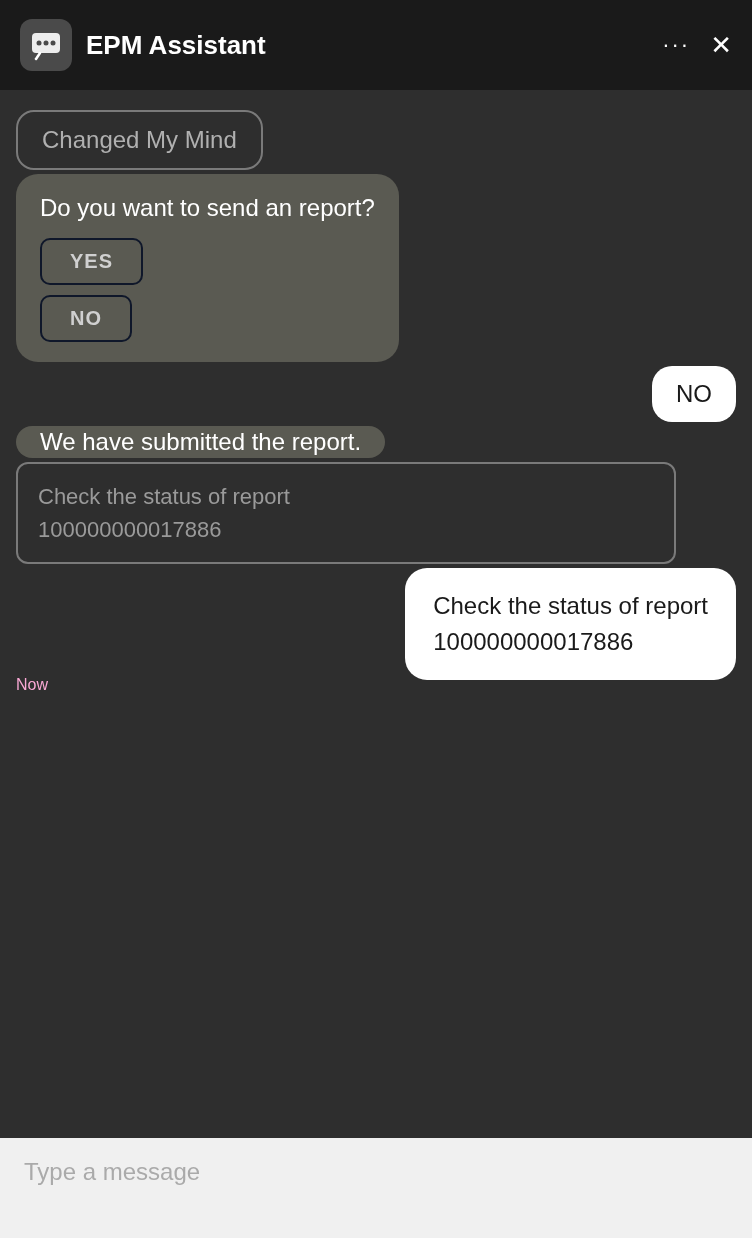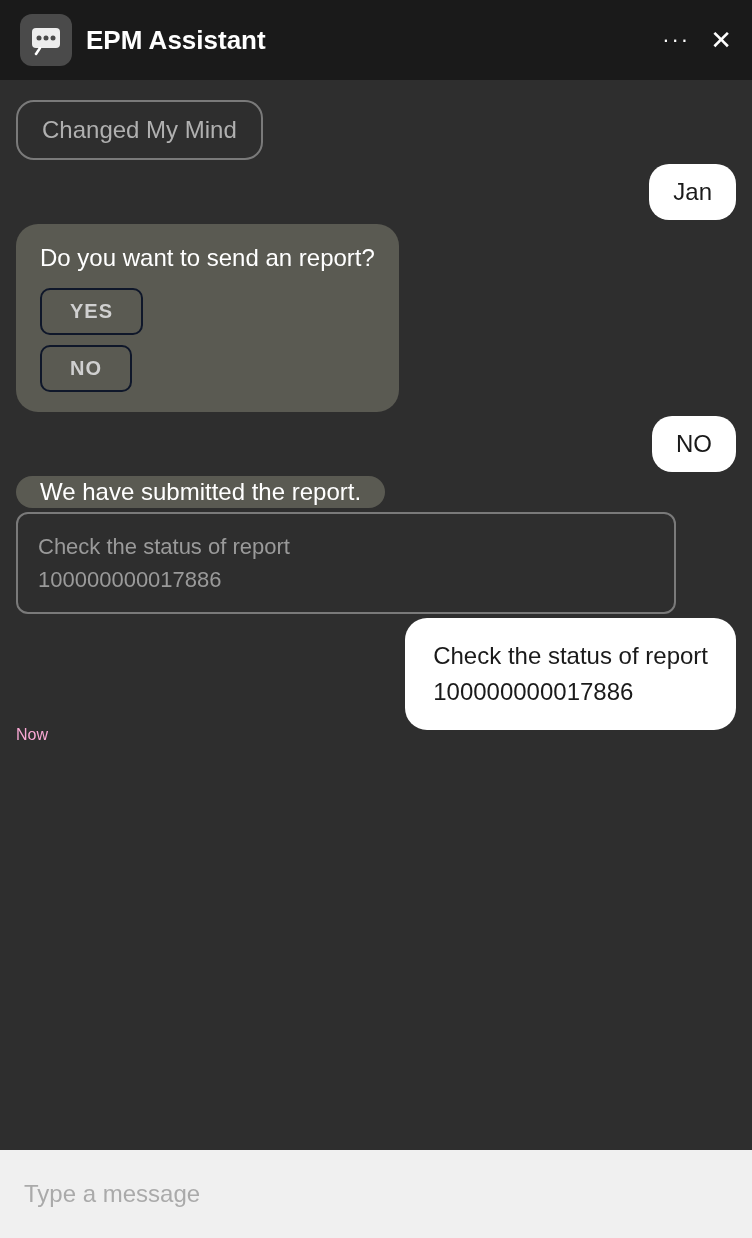--- a/index.html
+++ b/index.html
@@ -17,21 +17,21 @@
       flex-direction: column;
       overflow: hidden;
     }
 
     
     .header {
       background: #1a1a1a;
       display: flex;
       align-items: center;
       padding: 14px 20px;
-      height: 80px;
+      height: 90px;
       flex-shrink: 0;
     }
 
     .header-icon {
       width: 52px;
       height: 52px;
       background: #4a4a4a;
       border-radius: 12px;
       display: flex;
       align-items: center;
@@ -201,24 +201,23 @@
       color: #f9a8d4;
       font-size: 16px;
       align-self: flex-start;
       margin-top: -8px;
     }
 
     
     .input-area {
       background: #f0f0f0;
       padding: 20px 24px;
-      height: 88px;
+      height: 100px;
       flex-shrink: 0;
       display: flex;
-      align-items: center;
     }
 
     .input-placeholder {
       color: #aaaaaa;
       font-size: 24px;
     }
   </style>
 </head>
 <body>
 
@@ -238,23 +237,20 @@
     <span class="header-close">✕</span>
   </div>
 </div>
 
 <div class="chat-area">
 
   <div class="bubble-changed-mind">
     <span>Changed My Mind</span>
   </div>
 
-  <div class="bubble-right">
-    <span>Jan</span>
-  </div>
 
   <div class="bubble-assistant">
     <div class="bubble-assistant-title">Do you want to send an report?</div>
     <button class="btn-yes-no">YES</button>
     <button class="btn-yes-no">NO</button>
   </div>
 
   <div class="bubble-right">
     <span>NO</span>
   </div>

